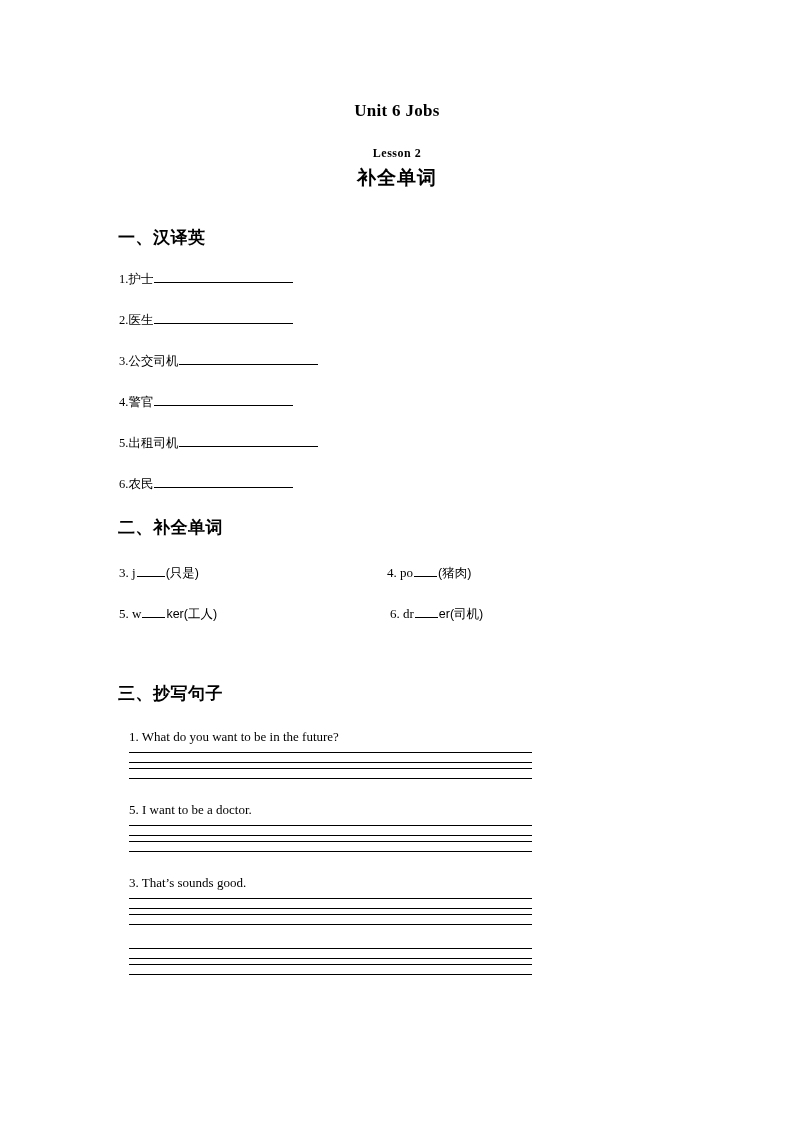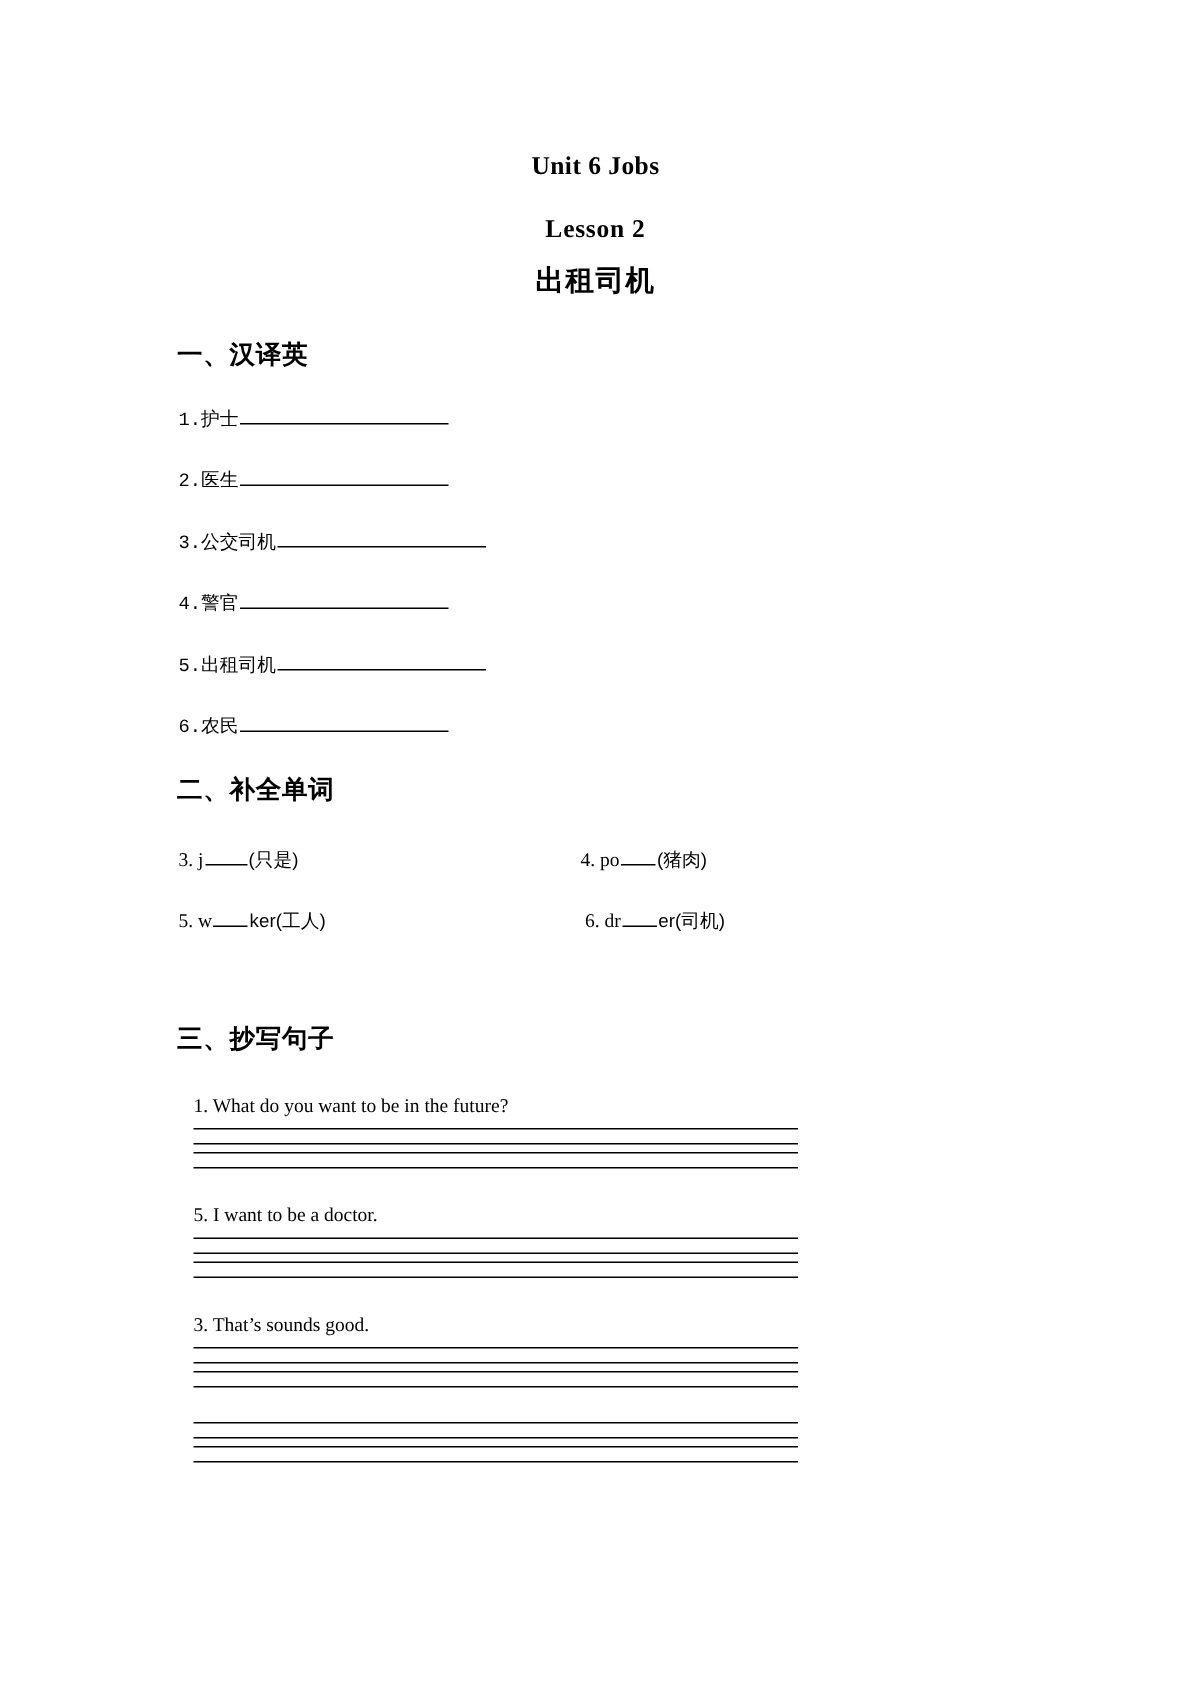--- a/index.html
+++ b/index.html
@@ -36,24 +36,24 @@
     font-family: "Liberation Serif", "DejaVu Serif", serif;
     font-weight: bold;
     font-size: 17px;
     line-height: 22px;
     letter-spacing: 0.3px;
     margin: 0 0 20px 0;
   }
   .doc-subtitle {
     font-family: "Liberation Serif", "DejaVu Serif", serif;
     font-weight: bold;
-    font-size: 17px;
+    font-size: 12px;
     line-height: 22px;
     letter-spacing: 0.5px;
-    margin: 0 0 12px 0;
+    margin: 0 0 2px 0;
   }
   .doc-subtitle2 {
     font-family: "Liberation Sans", "DejaVu Sans", sans-serif;
     font-weight: bold;
     font-size: 19px;
     line-height: 24px;
     letter-spacing: 1px;
     margin: 0;
   }
 
@@ -81,21 +81,21 @@
   }
   .trans-item {
     font-family: "Liberation Sans", "DejaVu Sans", sans-serif;
     font-size: 12.5px;
     line-height: 16px;
     height: 41px;
     white-space: nowrap;
     color: #000;
   }
   .trans-item .label {
-    font-family: Liberation Mono, monospace;
+    font-family: Liberation Serif, serif;
     font-size: 12.5px;
   }
   .trans-item .blank {
     display: inline-block;
     border-bottom: 1px solid #000;
     height: 12px;
     vertical-align: baseline;
     margin-left: 1px;
   }
   .blank-w1 { width: 139px; }
@@ -174,21 +174,21 @@
   }
 </style>
 </head>
 <body>
 
 <div class="page">
 
   <div class="title-block">
     <div class="doc-title">Unit 6 Jobs</div>
     <div class="doc-subtitle">Lesson  2</div>
-    <div class="doc-subtitle2">出租司机</div>
+    <div class="doc-subtitle2">补全单词</div>
   </div>
 
   <div class="sec-heading" id="sec1-heading">一、汉译英</div>
 
   <div class="trans-list">
     <div class="trans-item">
       <span class="label">1.护士</span><span class="blank blank-w1"></span>
     </div>
     <div class="trans-item">
       <span class="label">2.医生</span><span class="blank blank-w1"></span>

